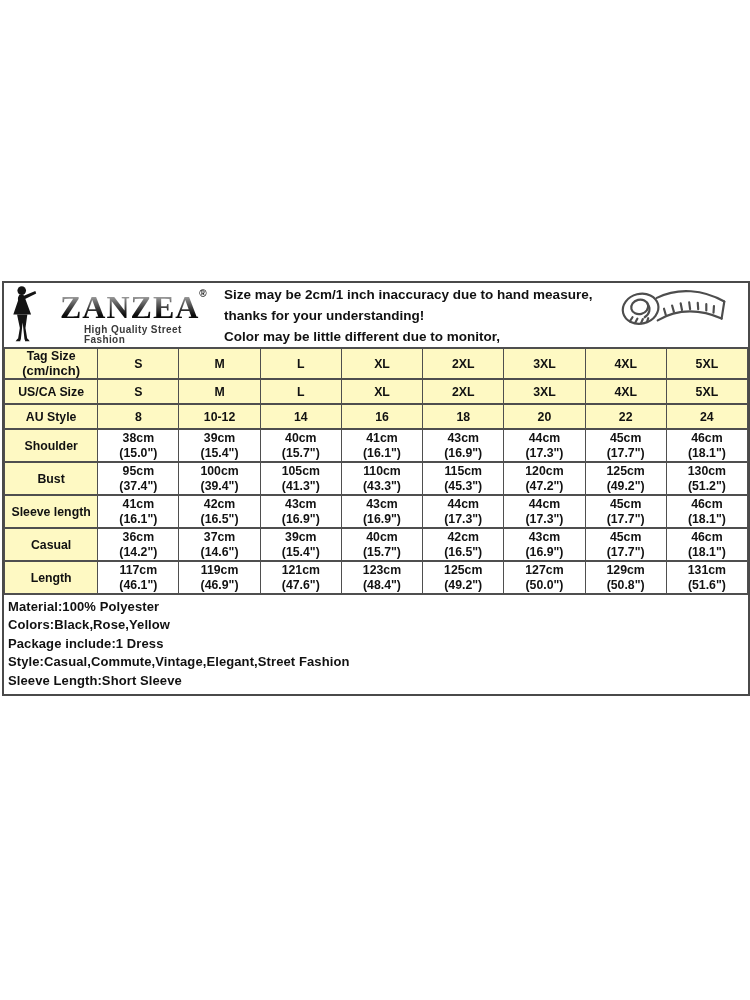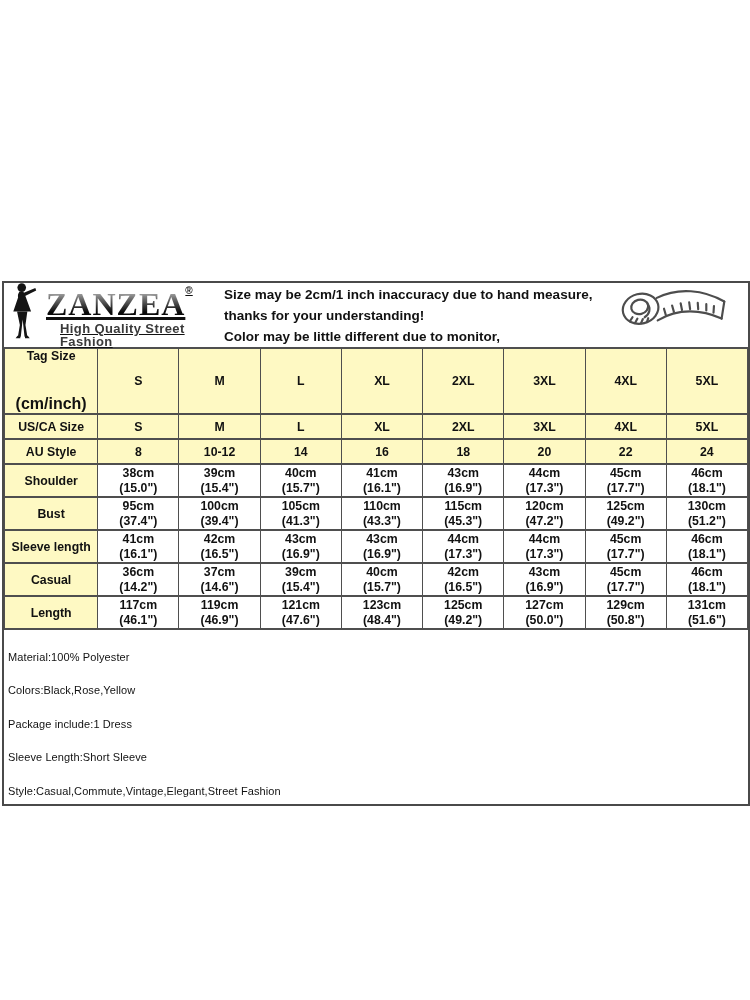--- a/index.html
+++ b/index.html
@@ -1,46 +1,46 @@
 <!DOCTYPE html>
 <html><head>
 <meta charset="utf-8">
 <style>
   html,body{margin:0;padding:0;background:#ffffff;}
   body{width:750px;height:1000px;position:relative;font-family:"Liberation Sans",sans-serif;color:#111;}
   .sheet{position:absolute;left:2px;top:281px;width:744px;border:2px solid #4a4a4a;background:#fff;}
 
   
   .band{height:62px;display:flex;align-items:center;padding:1px 6px;}
-  .logo{display:flex;align-items:flex-start;gap:6px;width:210px;flex:0 0 auto;text-decoration:underline;}
+  .logo{display:flex;align-items:flex-start;gap:20px;width:210px;flex:0 0 auto;}
   .logo-text{display:flex;flex-direction:column;line-height:1;margin-top:6px;}
   .brand-line{display:flex;align-items:flex-start;}
   .brand{font-family:"Liberation Serif",serif;font-weight:700;font-size:32px;letter-spacing:1px;color:#111;}
   @supports (-webkit-background-clip: text){
     .brand{background:linear-gradient(180deg,#cfcfcf 0%,#6b6b6b 35%,#0a0a0a 75%);-webkit-background-clip:text;background-clip:text;-webkit-text-fill-color:transparent;}
   }
   .reg{font-size:10px;font-weight:700;margin-top:-2px;color:#111;}
-  .tagline{font-size:13px;font-weight:700;letter-spacing:.4px;color:#3a3a3a;margin-top:2px;margin-left:14px;}
+  .tagline{font-size:10px;font-weight:700;letter-spacing:.4px;color:#3a3a3a;margin-top:2px;margin-left:24px;}
   .notice{flex:1;text-align:left;font-weight:700;font-size:13.5px;line-height:21px;padding:0 4px;}
   .tape{flex:0 0 auto;width:138px;display:flex;justify-content:center;align-items:center;}
 
   
   table{border-collapse:collapse;width:100%;table-layout:fixed;}
   col.lab{width:12.55%;}
   td{border:1px solid #4f4f4f;border-top-width:2px;border-bottom-width:2px;text-align:center;vertical-align:middle;font-weight:700;font-size:12.3px;padding:0;overflow:hidden;}
   tr.hrow1 td{height:29px;}
   tr.hrow td{height:23px;}
   tr.mrow td{height:31px;}
   td.g{background:#fef9c3;}
-  td .l2{font-size:16px;margin-top:32px;}
+  td .l2{font-size:13px;}
   td .cm,td .in{line-height:15px;}
 
   
   .details{padding:3px 4px 4px 4px;}
-  .details div{font-weight:400;font-size:11px;line-height:18.4px;letter-spacing:.1px;margin-top:15px;}
+  .details div{font-weight:700;font-size:13px;line-height:18.4px;letter-spacing:.1px;}
 
   svg{display:block;}
 </style>
 </head>
 <body>
 
 <div class="sheet">
 
   <div class="band">
     <div class="logo">
@@ -314,17 +314,17 @@
             <div class="in">(51.6")</div>
           </td>
     </tr>
   </tbody>
     </table>
 
   <div class="details">
     <div>Material:100% Polyester</div>
     <div>Colors:Black,Rose,Yellow</div>
     <div>Package include:1 Dress</div>
+    <div>Style:Casual,Commute,Vintage,Elegant,Street Fashion</div>
     <div>Sleeve Length:Short Sleeve</div>
-    <div>Style:Casual,Commute,Vintage,Elegant,Street Fashion</div>
   </div>
 
 </div>
 
 </body></html>

